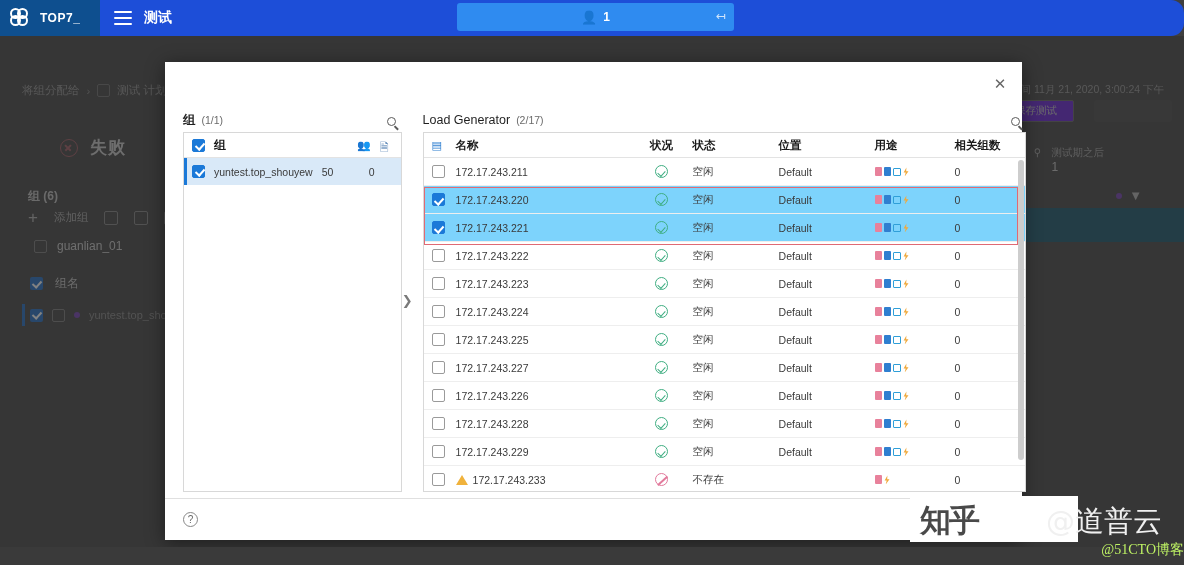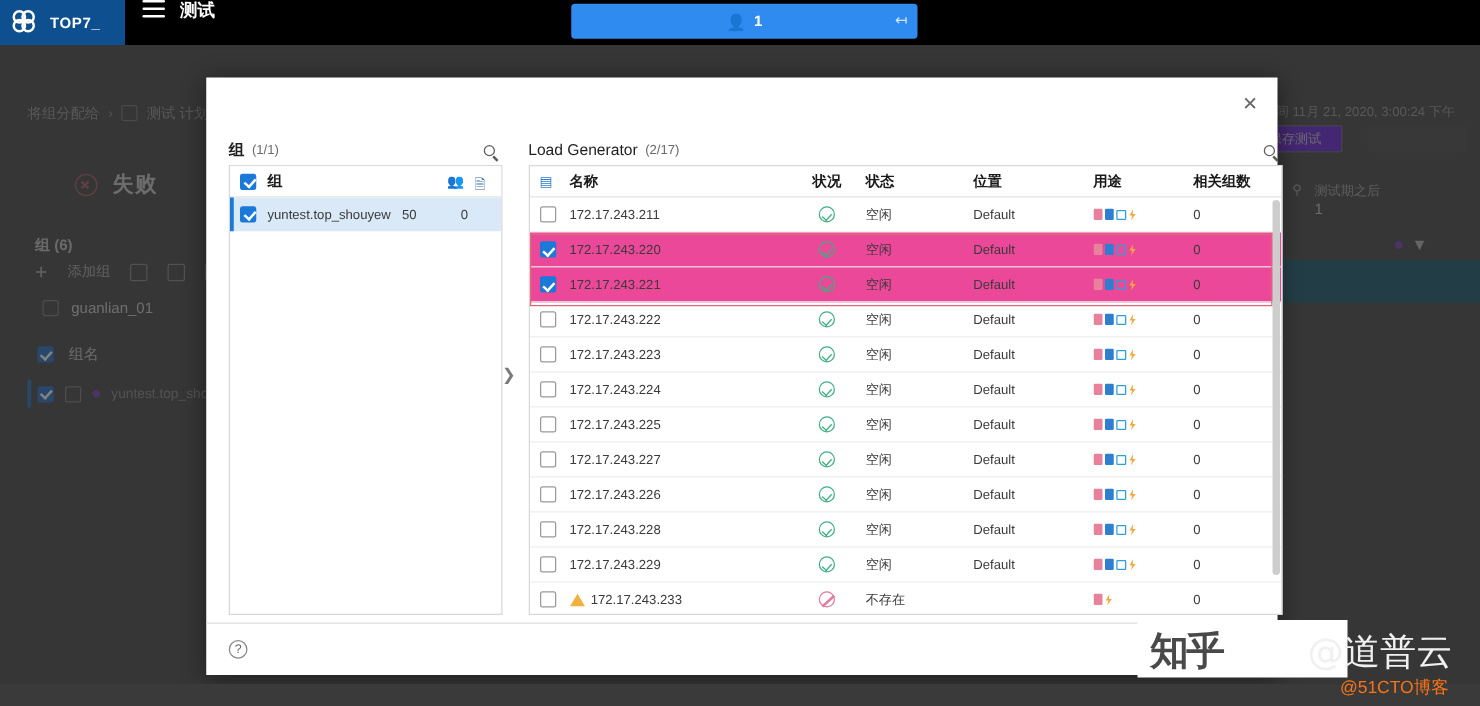--- a/index.html
+++ b/index.html
@@ -4,21 +4,21 @@
 <style>
   * { box-sizing: border-box; margin: 0; padding: 0; }
   html, body {
     width: 1184px; height: 565px;
     font-family: "Liberation Sans", "DejaVu Sans", sans-serif;
     overflow: hidden; background: #3a3a3a;
   }
   #root { position: relative; width: 1184px; height: 565px; background: #3f3f3f; }
 
   
-  .topbar { position:absolute; left:0; top:0; width:1184px; height:36px; background:#000000; display:flex; align-items:flex-start; }
+  .topbar { position:absolute; left:0; top:0; width:1184px; height:36px; background:#1d4ed8; display:flex; align-items:center;border-radius:13px; }
   .brand-block { width:100px; height:36px; background:#0e4f8f; display:flex; align-items:center; gap:8px; padding-left:10px; }
   .logo-mark { width:22px; height:20px; position:relative; flex:0 0 auto; }
   .logo-mark span { position:absolute; border:2.2px solid #ffffff; border-radius:50%; }
   .logo-mark span.a { width:11px; height:11px; left:0; top:0; }
   .logo-mark span.b { width:11px; height:11px; left:7px; top:0; }
   .logo-mark span.c { width:11px; height:11px; left:0; top:7px; }
   .logo-mark span.d { width:11px; height:11px; left:7px; top:7px; }
   .brand-text { color:#fff; font-size:12px; font-weight:bold; letter-spacing:.5px; }
   .hamb { width:18px; height:14px; margin-left:14px; display:flex; flex-direction:column; justify-content:space-between; }
   .hamb i { display:block; height:2.4px; background:#fff; border-radius:1px; }
@@ -106,21 +106,21 @@
   .lrow.sel { background:#d9e9f8; }
   .lrow.sel::before { content:""; position:absolute; left:0; top:0; width:3px; height:27px; background:#1b79d8; }
   .lrow .nm { flex:1 1 auto; }
   .lrow .v1 { width:38px; text-align:left; }
   .lrow .v2 { width:24px; text-align:left; }
 
   
   .tbl-wrap { border:1px solid #d8d8d8; flex:1 1 auto; overflow:hidden; position:relative; background:#fff; display:flex; flex-direction:column; min-height:0; }
   .thead { height:26px; display:flex; align-items:center; border-bottom:1px solid #e3e3e3; font-size:11.5px; color:#1a1a1a; font-weight:bold; padding-left:8px; }
   .trow { height:28px; display:flex; align-items:center; font-size:10.5px; color:#3a3a3a; border-bottom:1px solid #eeeeee; padding-left:8px; position:relative;justify-content:flex-end; }
-  .trow.sel { background:#ec4899; }
+  .trow.sel { background:#7dd3fc; }
   .c-chk  { width:24px; flex:0 0 auto; display:flex; align-items:center; }
   .c-name { width:175px; flex:0 0 auto; display:flex; align-items:center; gap:5px; }
   .c-cond { width:62px; flex:0 0 auto; display:flex; align-items:center; justify-content:center; }
   .c-state{ width:86px; flex:0 0 auto; }
   .c-loc  { width:96px; flex:0 0 auto; }
   .c-use  { width:80px; flex:0 0 auto; }
   .c-rel  { width:70px; flex:0 0 auto; }
 
   .ok-circle { width:13px; height:13px; border-radius:50%; border:1.6px solid #3fae82; position:relative; display:inline-block; }
   .ok-circle::after { content:""; position:absolute; left:3.4px; top:2.2px; width:3.6px; height:6.2px; border:solid #3fae82; border-width:0 1.6px 1.6px 0; transform:rotate(42deg); }
@@ -144,21 +144,21 @@
              display:flex; align-items:center; justify-content:center; cursor:pointer; }
   .apply-wrap { position:absolute; right:16px; top:8px; border:1.4px solid #e06a74; padding:2px; }
   .apply-btn { background:#1b79d8; color:#fff; font-size:10.5px; height:20px; min-width:74px; padding:0 9px;
                display:flex; align-items:center; justify-content:center; border:none; cursor:pointer; }
 
   
   .wm-zhihu { position:absolute; left:910px; top:496px; width:168px; height:46px; background:#fff; }
   .wm-zhihu-glyph { position:absolute; left:920px; top:500px; font-size:31px; color:#3a3a3a; font-weight:bold;
                     font-family:"DejaVu Sans", sans-serif; letter-spacing:-2px; opacity:.92; }
   .wm-at { position:absolute; left:1046px; top:502px; font-size:29px; color:#f0f0f0; font-family:"DejaVu Sans", sans-serif; }
-  .wm-51 { position:absolute; right:25px; bottom:6px; font-size:14px; color:#f97316; font-family:Liberation Sans, sans-serif; }
+  .wm-51 { position:absolute; right:0; bottom:6px; font-size:14px; color:#bef264; font-family:Liberation Serif, serif; }
   .bottom-strip { position:absolute; left:0; bottom:0; width:1184px; height:18px; background:#3a3a3a; }
 </style>
 </head>
 <body>
 
 <div id="root">
 
   <div class="topbar">
     <div class="brand-block">
       <div class="logo-mark">

